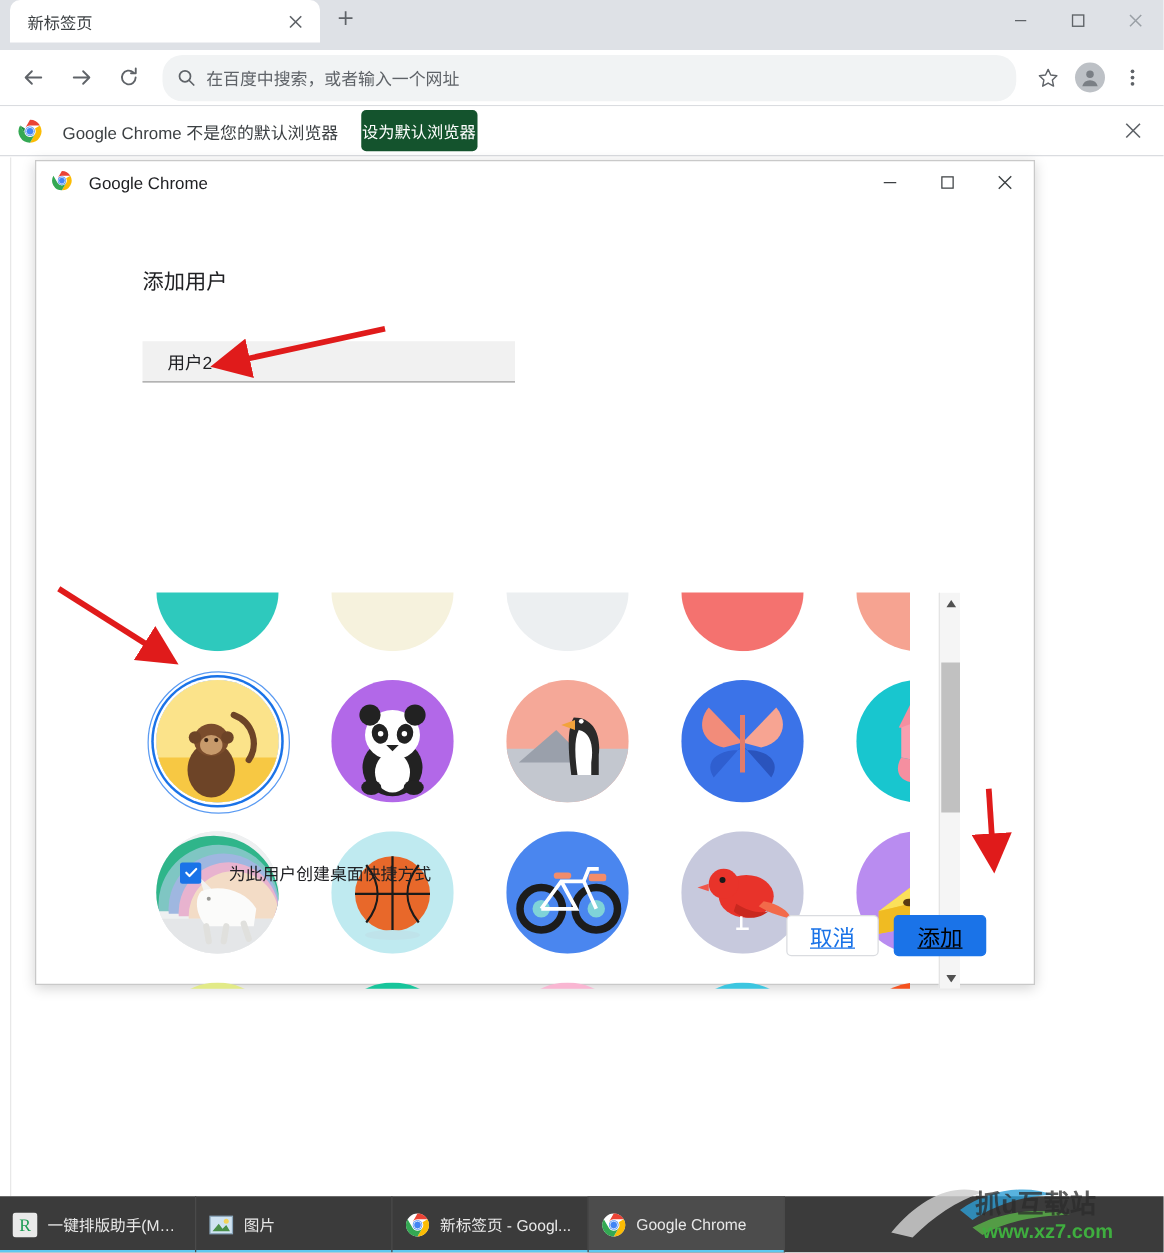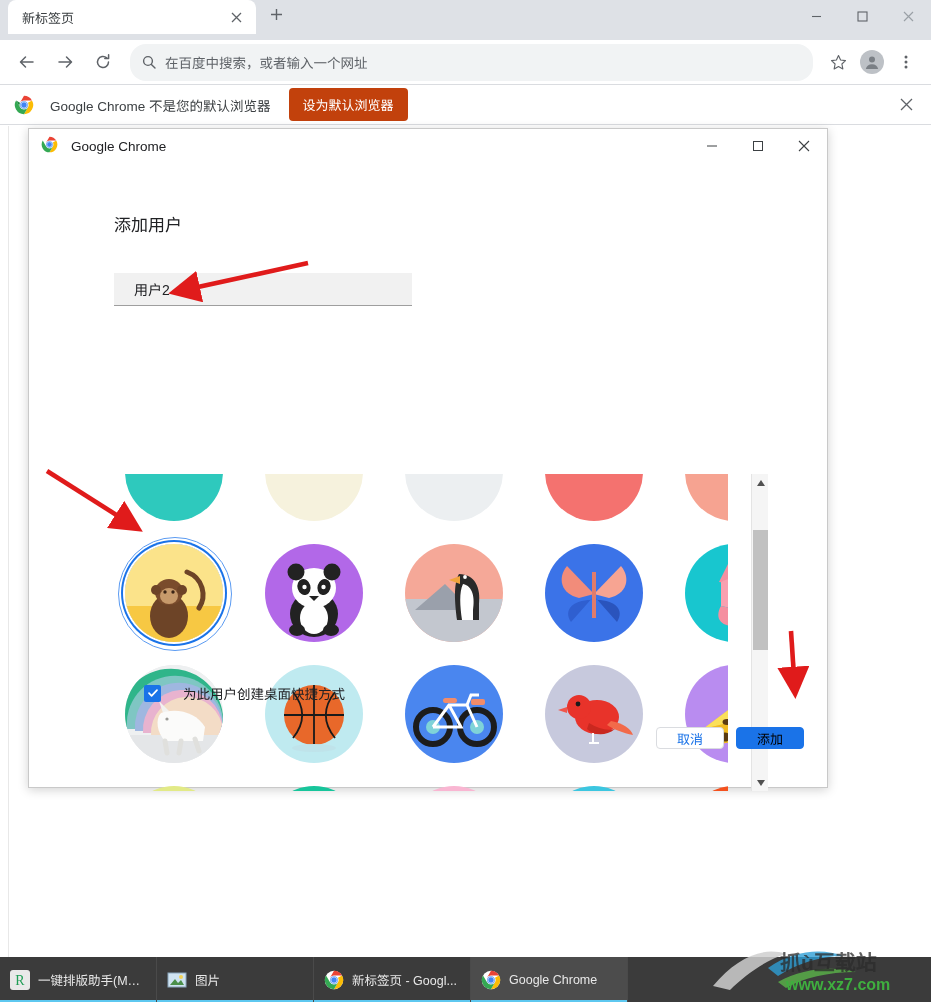--- a/index.html
+++ b/index.html
@@ -68,22 +68,22 @@
 
   
   .infobar {
     position:absolute; left:0; top:85px; width:931px; height:40px;
     background:#fff; border-bottom:1px solid #dadce0;
     display:flex; align-items:center; padding:0 14px;
   }
   .chrome-logo { width:20px; height:20px; flex:none; }
   .infobar-text { font-size:13.5px; color:#3c4043; margin-left:16px; white-space:nowrap; }
   .infobar-btn {
-    margin-left:18px; background:#c2410c; color:#fff; font-size:13px;
-    border:none; border-radius:4px; padding:7px 14px; white-space:nowrap;
+    margin-left:18px; background:#14532d; color:#fff; font-size:13px;
+    border:none; border-radius:4px; padding:7px 1px; white-space:nowrap;
     font-family:inherit;
   }
   .infobar-close {
     position:absolute; right:14px; top:50%; transform:translateY(-50%);
     color:#5f6368; width:22px; height:22px; display:flex;
     align-items:center; justify-content:center;
   }
 
   
   .page { position:absolute; left:0; top:126px; width:931px; height:831px; background:#fff; }
@@ -150,31 +150,31 @@
     width:17px; height:17px; display:flex; align-items:center; justify-content:center;
     font-size:8px; color:#505050;
   }
   .sb-arrow.down { position:absolute; bottom:0; left:0; }
   .sb-thumb {
     position:absolute; left:1px; top:56px; width:15px; height:120px;
     background:#c1c1c1;
   }
 
   
-  .dlg-footer { position:absolute; left:0; bottom:16px; width:100%; padding:0 23px 22px 22px; }
+  .dlg-footer { position:absolute; left:0; bottom:0; width:100%; padding:0 38px 22px 22px; }
   .chk-row { display:flex; align-items:center; padding-left:93px; margin-bottom:24px; }
   .chk {
     width:17px; height:17px; background:#1a73e8; border-radius:2px;
     display:flex; align-items:center; justify-content:center; flex:none;
   }
   .chk-label { font-size:13.5px; color:#202124; margin-left:22px; }
   .btn-row { display:flex; justify-content:flex-end; gap:12px; }
   .btn {
-    min-width:68px; height:22px; border-radius:4px; font-size:13px;
-    font-family:inherit; cursor:default; padding:0 18px;
+    min-width:68px; height:33px; border-radius:4px; font-size:18px;
+    font-family:inherit; cursor:default; padding:0 18px;text-decoration:underline;
   }
   .btn-cancel { background:#fff; border:1px solid #dadce0; color:#1a73e8; }
   .btn-add { background:#1a73e8; border:1px solid #1a73e8; color:#000000; }
 
   
   .anno { position:absolute; pointer-events:none; }
 
   
   .taskbar {
     position:absolute; left:0; bottom:0; width:931px; height:45px;

